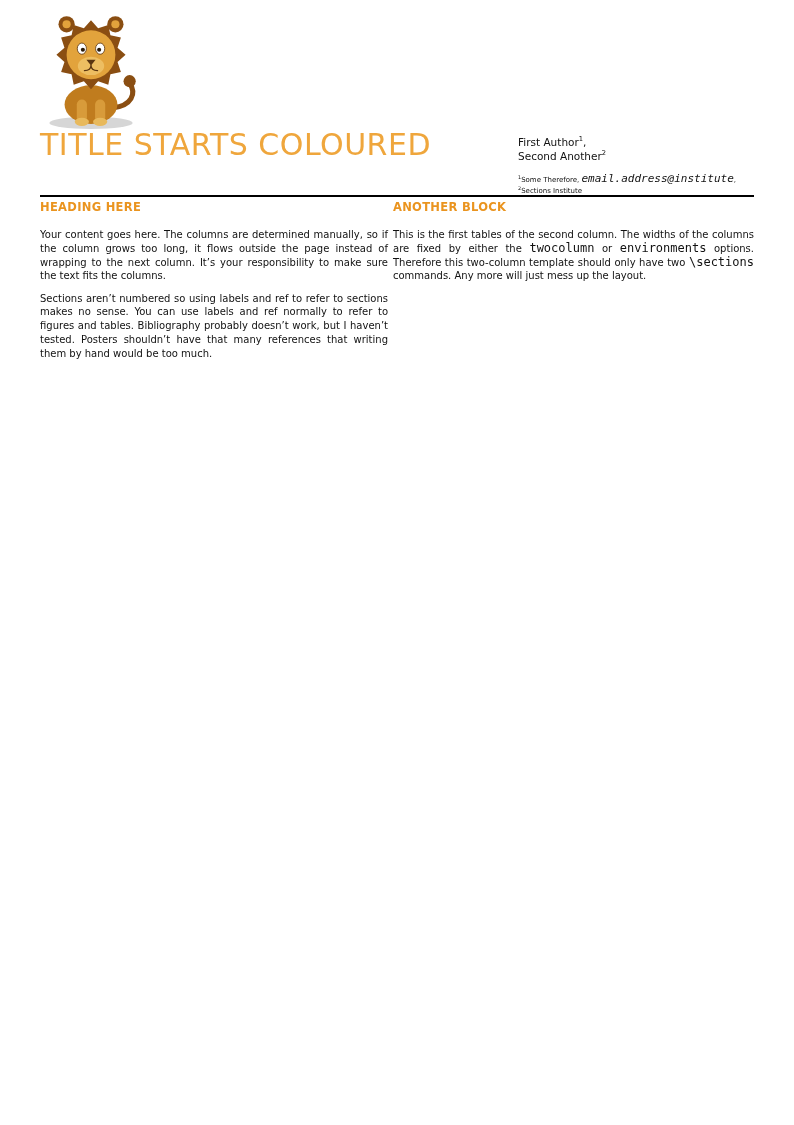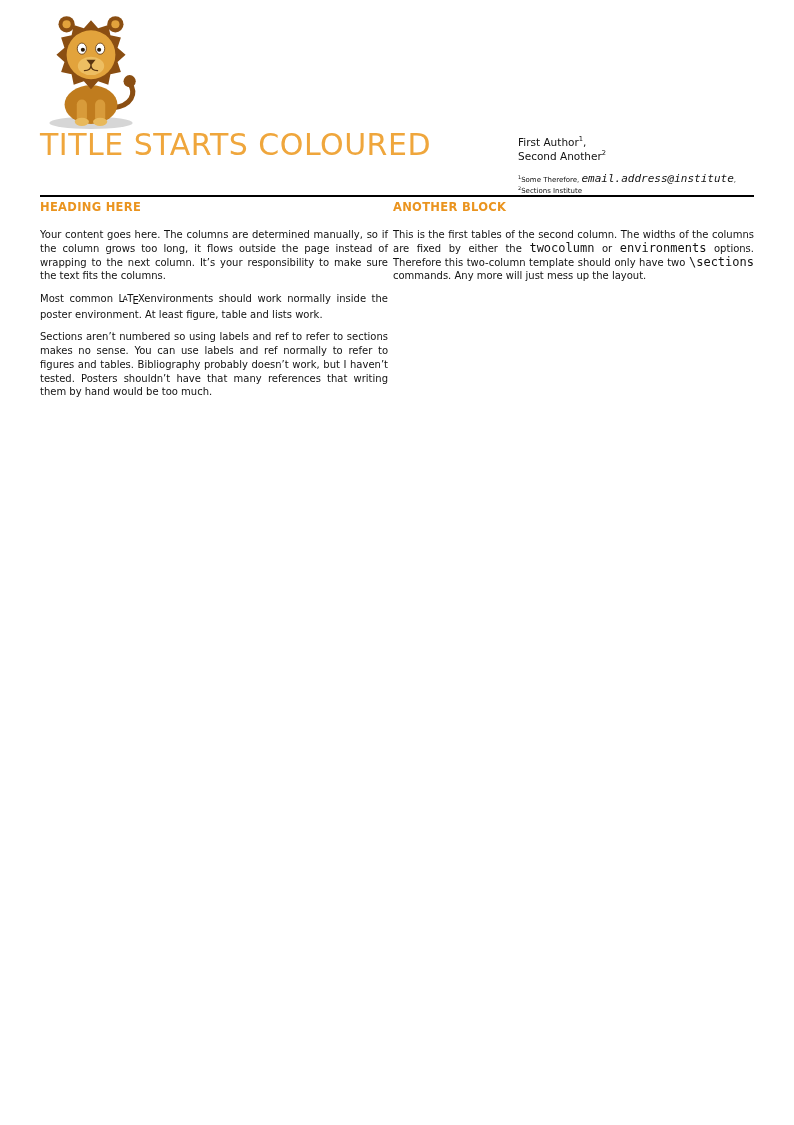--- a/index.html
+++ b/index.html
@@ -156,21 +156,20 @@
   <div class="affiliations">
     <div><sup>1</sup><span>Some Therefore, </span><span class="mono">email.address@institute</span><span>,</span></div>
     <div><sup>2</sup><span>Sections Institute</span></div>
   </div>
 
   <div class="header-rule"></div>
 
   <div class="col col-left">
     <div class="col-heading">HEADING HERE</div>
     <p>Your content goes here.  The columns are determined manually, so if the column grows too long, it flows outside the page instead of wrapping to the next column.  It’s your responsibility to make sure the text fits the columns.</p>
-    <p><span>Most common </span><span class="latex"><span>L</span><span class="lx-A">A</span><span>T</span><span class="lx-E">E</span><span>X</span></span><span>environments should work normally inside the poster environment.  At least figure, table and lists work.</span></p>
     <p>Sections aren’t numbered so using labels and ref to refer to sections makes no sense.  You can use labels and ref normally to refer to figures and tables.  Bibliography probably doesn’t work, but I haven’t tested.  Posters shouldn’t have that many references that writing them by hand would be too much.</p>
   </div>
 
   <div class="col col-right">
     <div class="col-heading">ANOTHER BLOCK</div>
     <p><span>This is the first tables of the second column.  The widths of the columns are fixed by either the </span><span class="mono">twocolumn</span><span> or </span><span class="mono">environments</span><span> options.  Therefore this two-column template should only have two </span><span class="mono">\sections</span><span> commands.  Any more will just mess up the layout.</span></p>
   </div>
 
 
 </div>

